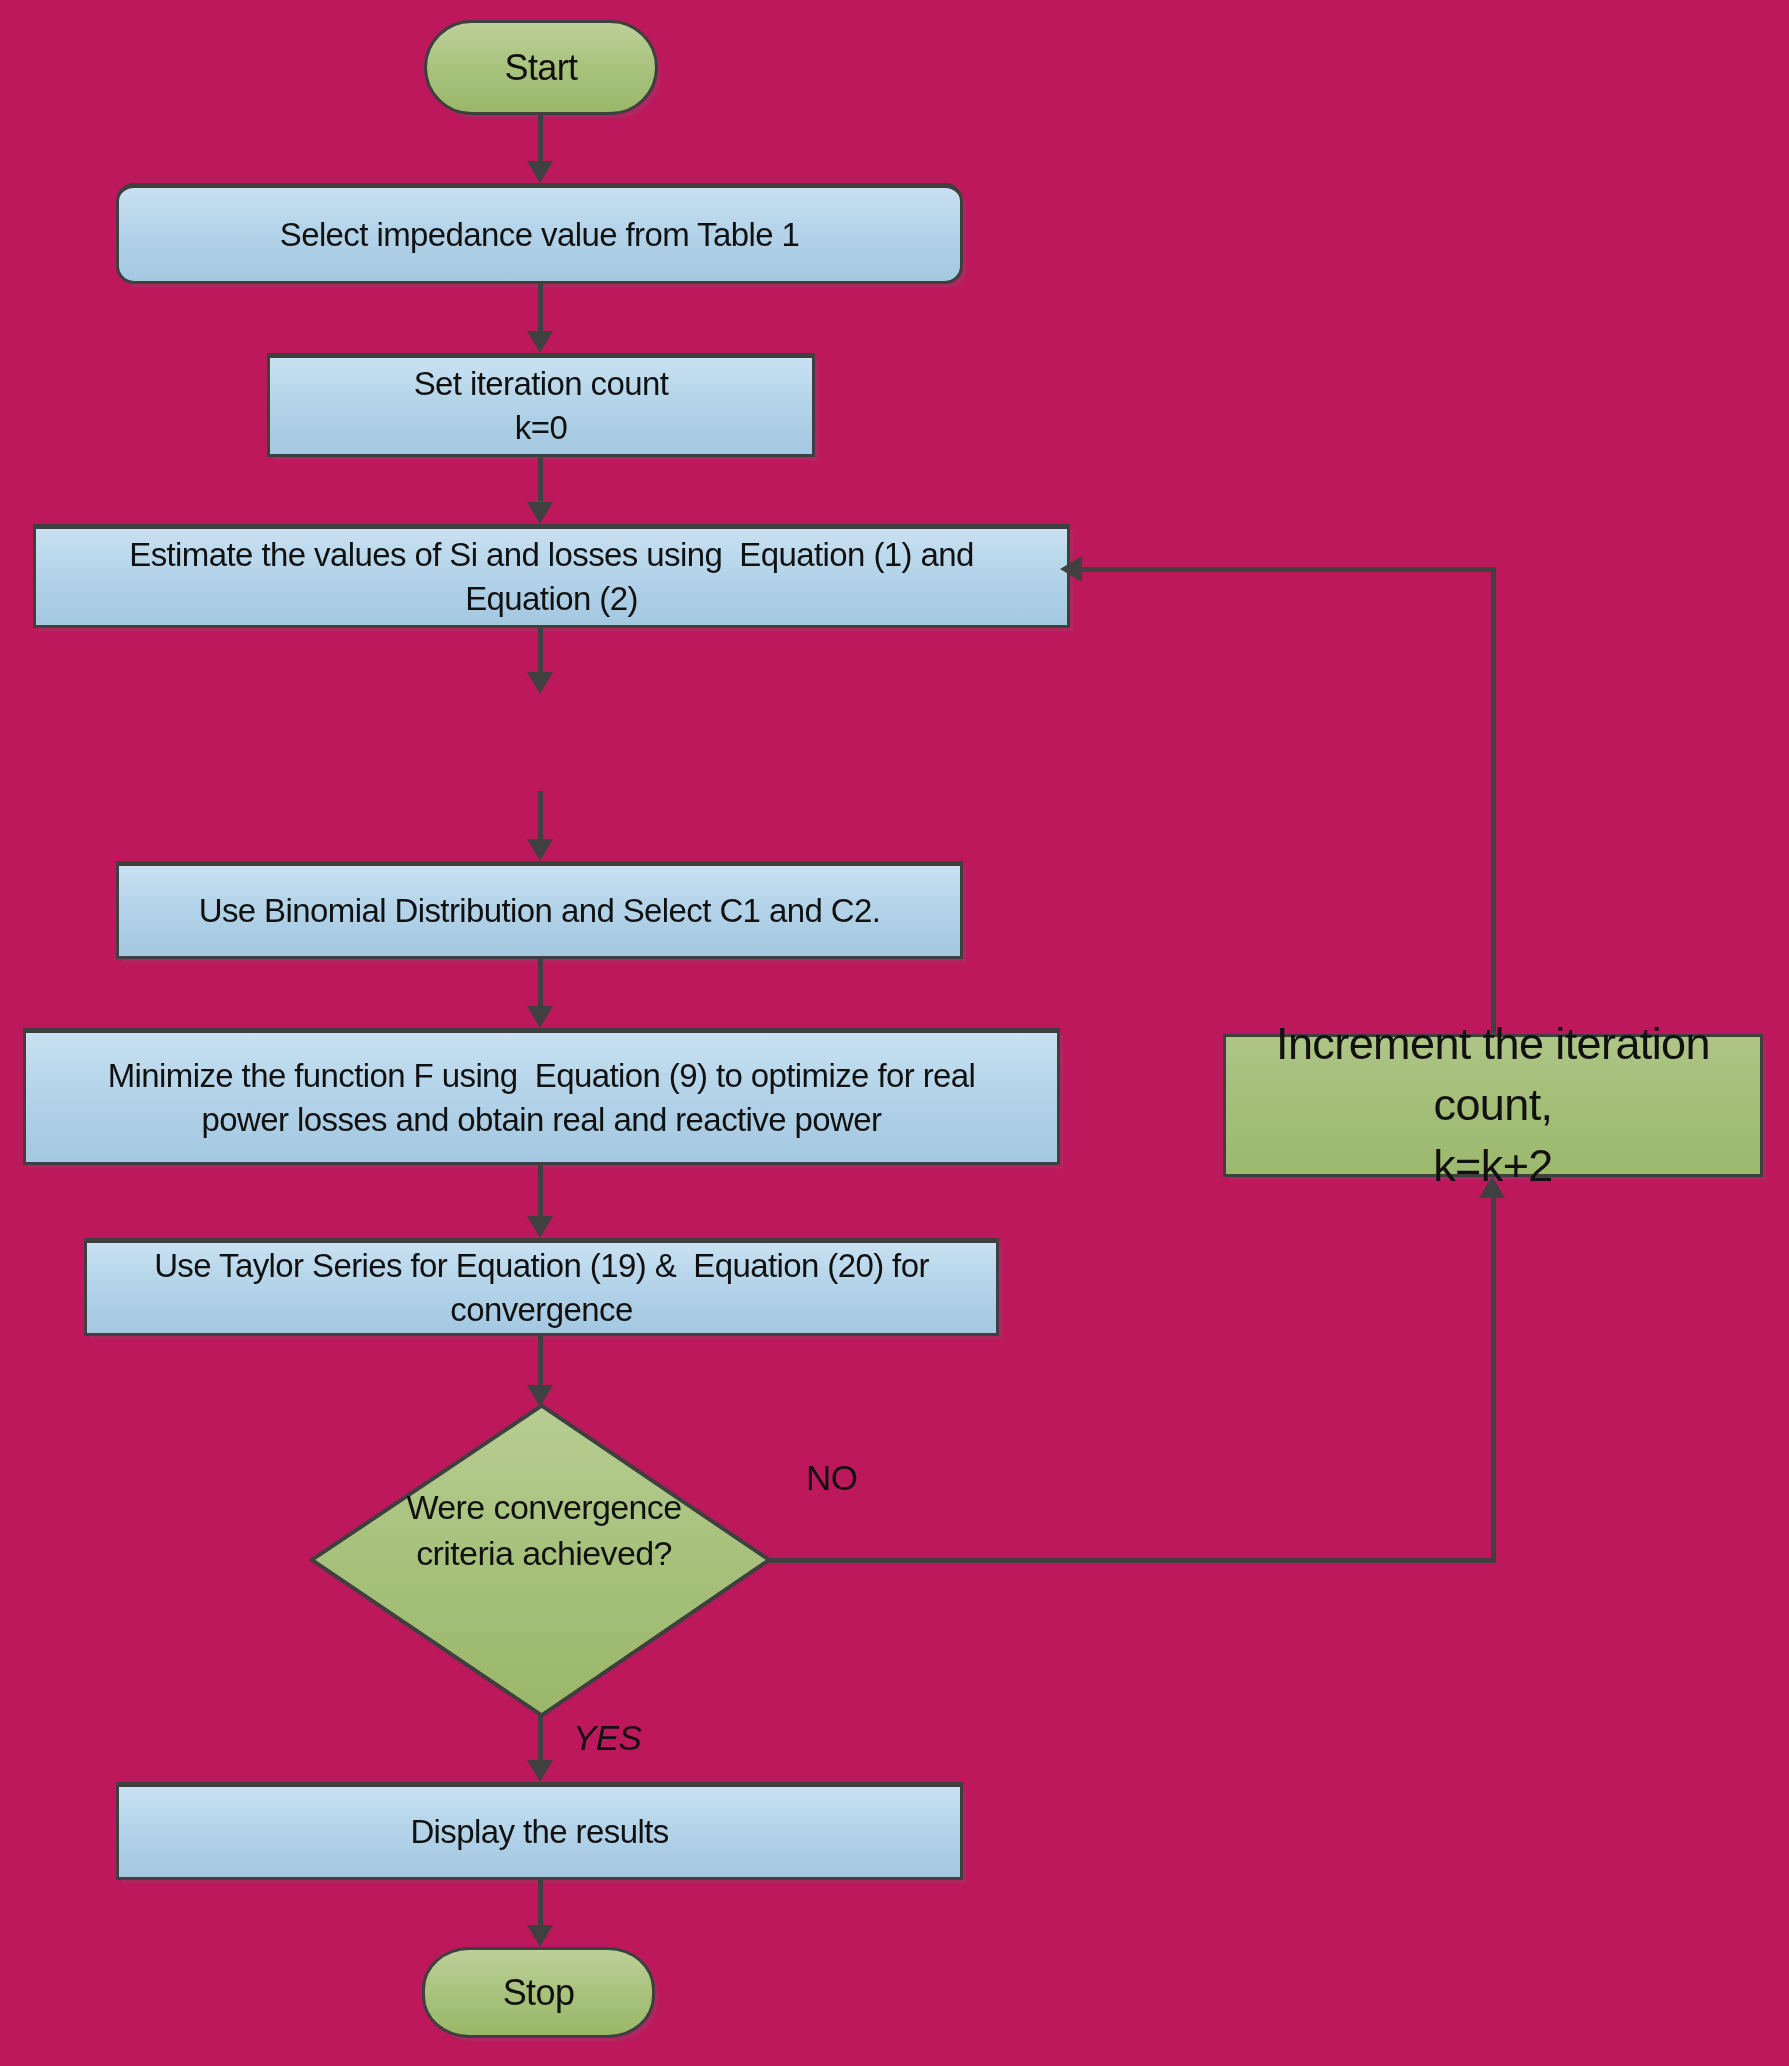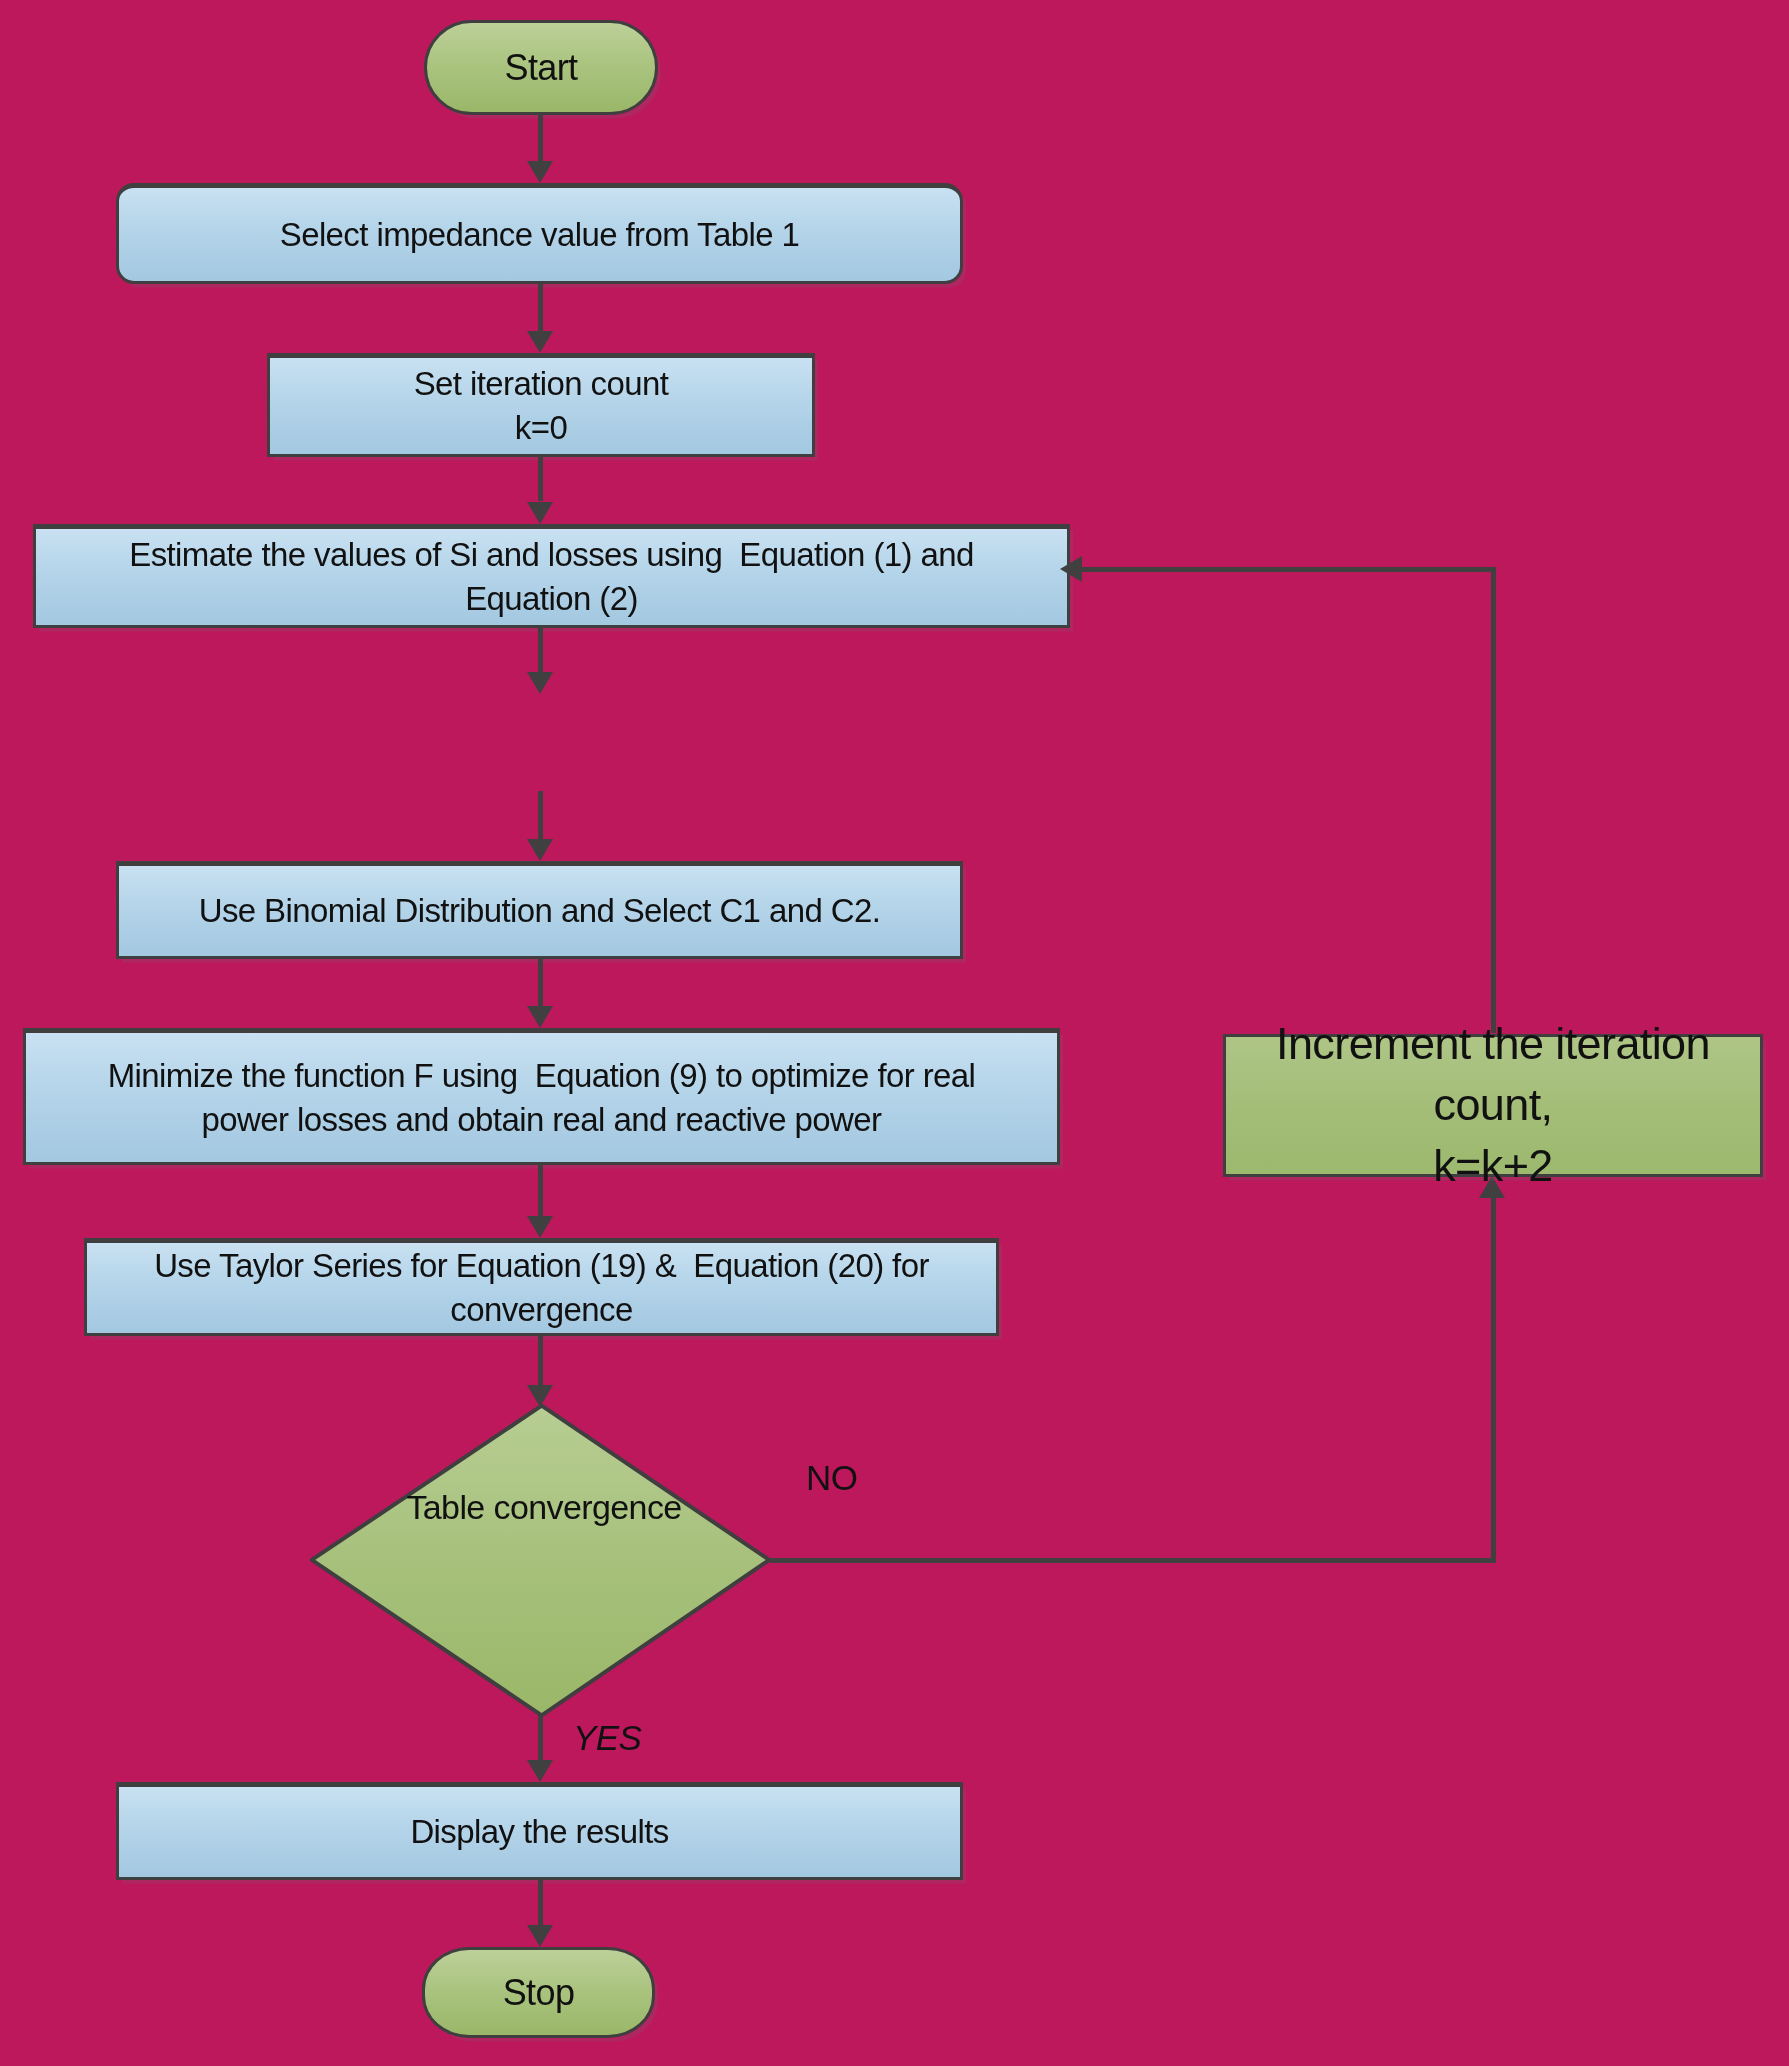--- a/index.html
+++ b/index.html
@@ -107,21 +107,22 @@
     <defs>
       <linearGradient id="gdia" x1="0" y1="0" x2="0" y2="1">
         <stop offset="0" stop-color="#b7cd92"></stop>
         <stop offset="0.5" stop-color="#a7c17c"></stop>
         <stop offset="1" stop-color="#9ab768"></stop>
       </linearGradient>
     </defs>
     <polygon points="403,8 794,273 403,540 8,273" fill="url(#gdia)" stroke="#3f3f3f" stroke-width="7" stroke-linejoin="round"></polygon>
   </svg>
   <div class="diamond-text">
-    <div>Table convergence</div>
+    <div>Were convergence</div>
+    <div>criteria achieved?</div>
   </div>
 
   <div class="edge-label" style="left:806px;top:1458px;">NO</div>
   <div class="line" style="left:770px;top:1558px;width:725px;height:4.7px;"></div>
   <div class="line" style="left:1491px;top:1196px;width:4.7px;height:367px;"></div>
   <div class="ah-up" style="left:1479px;top:1176px;"></div>
 
   <div class="node greenproc" style="left:1223px;top:1034px;width:540px;height:143px;">
     <div class="lbl">Increment the iteration count,</div>
     <div class="lbl">k=k+2</div>

